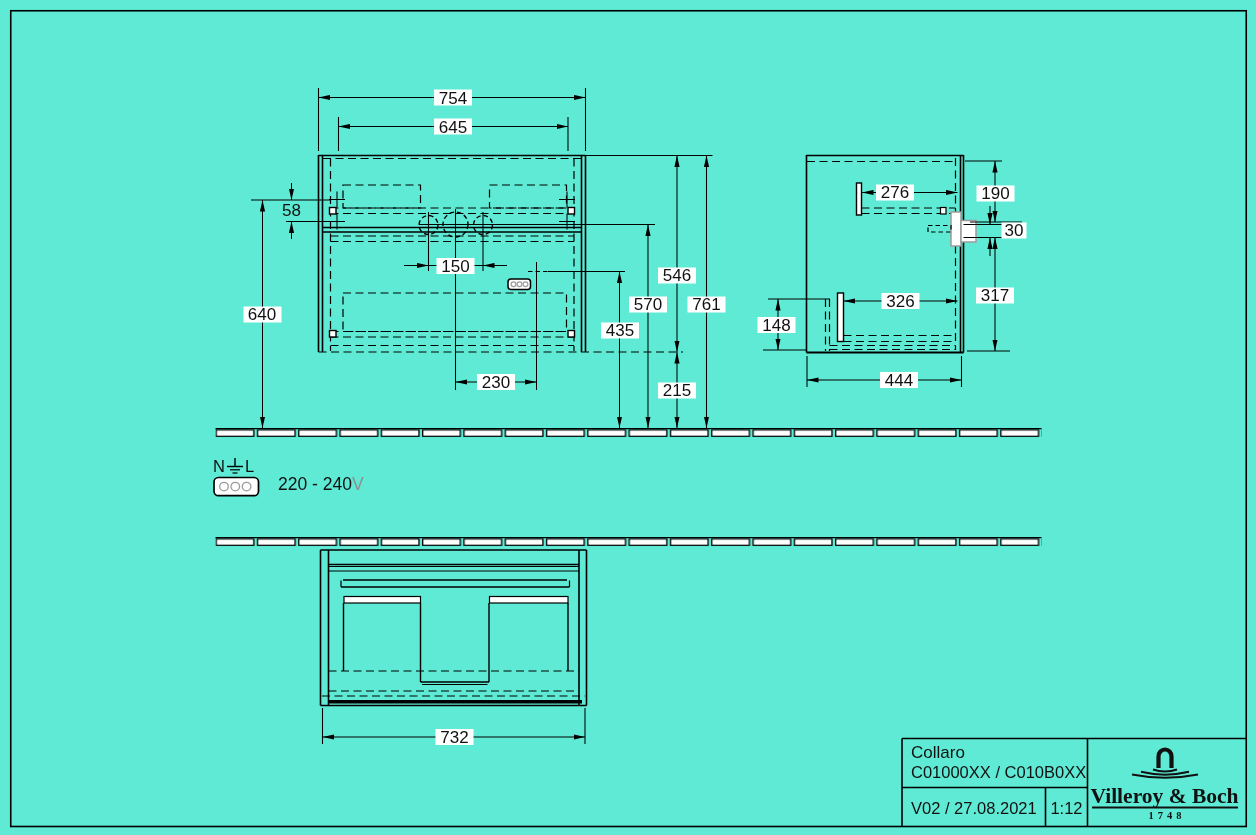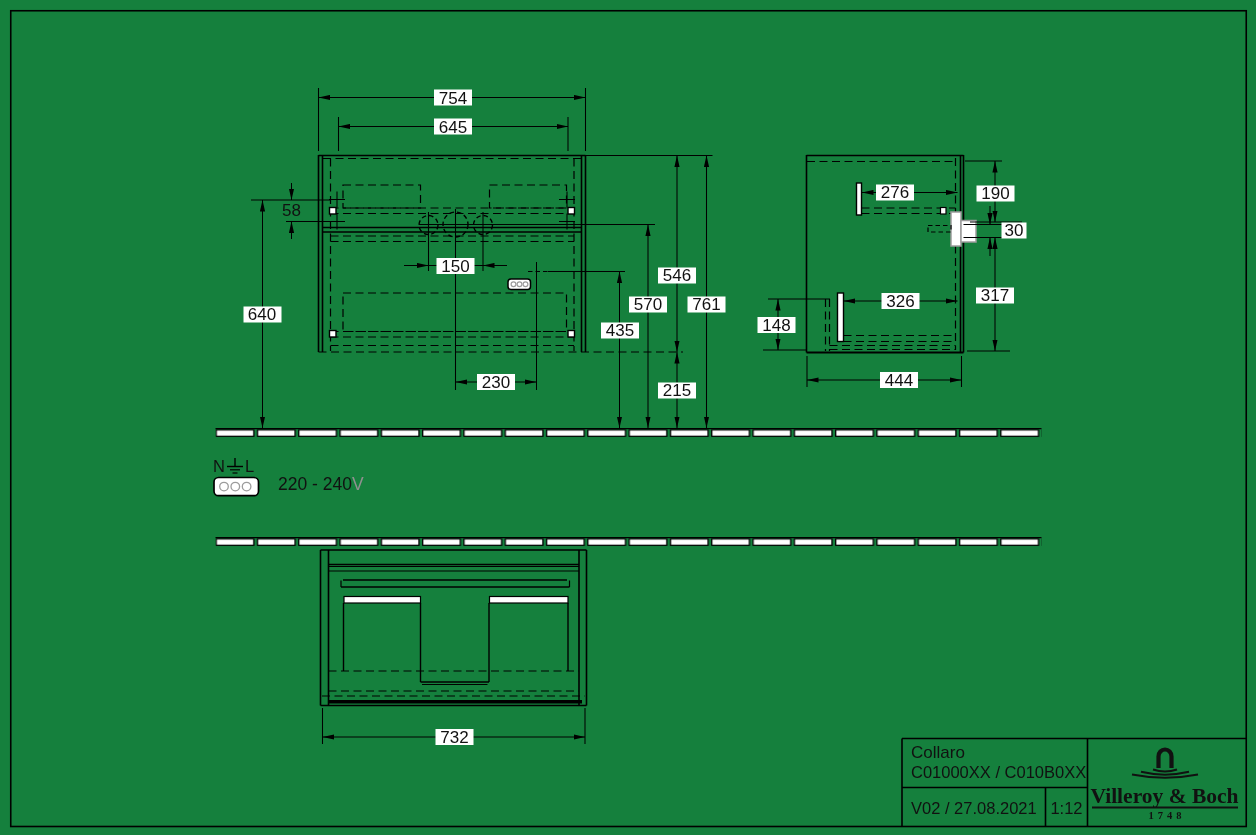--- a/index.html
+++ b/index.html
@@ -1,16 +1,16 @@
 <!DOCTYPE html>
 <html><head>
 <meta charset="utf-8">
 <style>
   html,body{margin:0;padding:0;background:#fff;}
-  .stage{position:relative;width:1256px;height:835px;background:#15803d;overflow:hidden;}
+  .stage{position:relative;width:1256px;height:835px;background:#5eead4;overflow:hidden;}
   svg{display:block;}
   .s18{stroke:#000;stroke-width:1.8;fill:none}
   .s16{stroke:#000;stroke-width:1.6;fill:none}
   .s14{stroke:#000;stroke-width:1.4;fill:none}
   .s12{stroke:#000;stroke-width:1.2;fill:none}
   .s11{stroke:#000;stroke-width:1.05;fill:none}
   .dash{stroke-dasharray:8,4.5}
   .dsh2{stroke-dasharray:4.5,3}
   .wf{fill:#fff}
   .gray{stroke:#9c9c9c}

